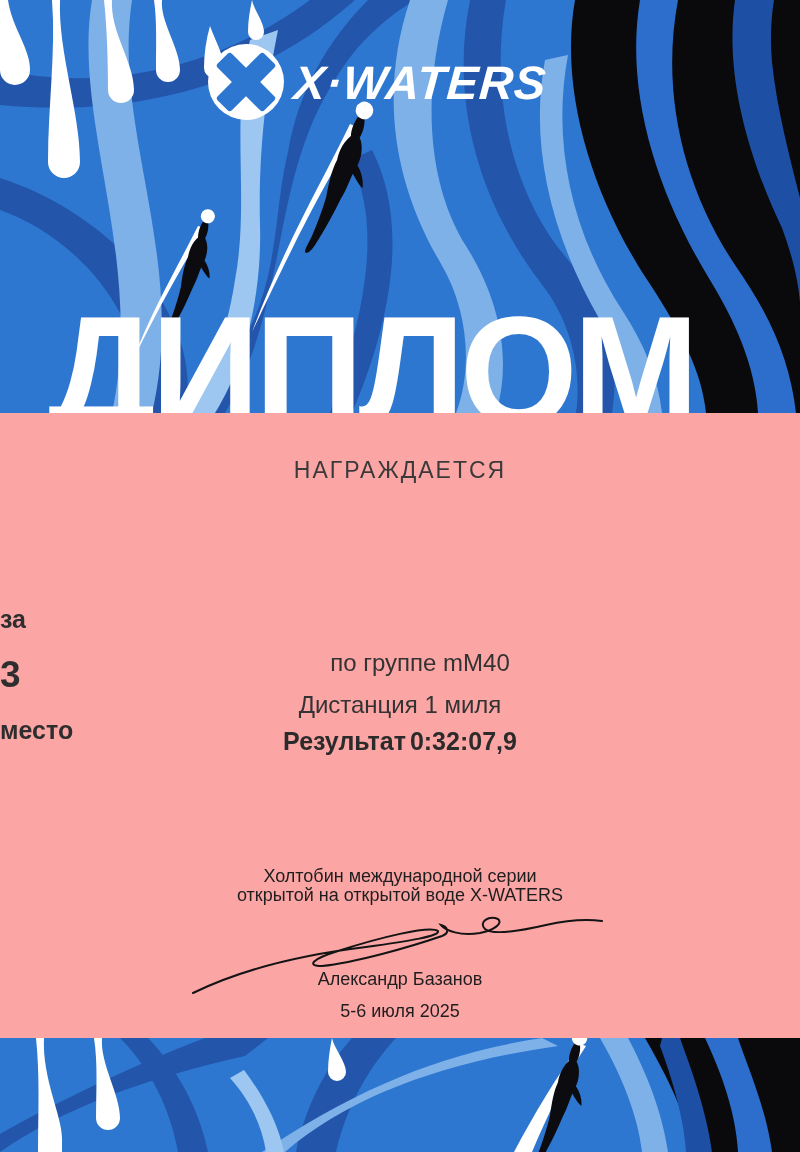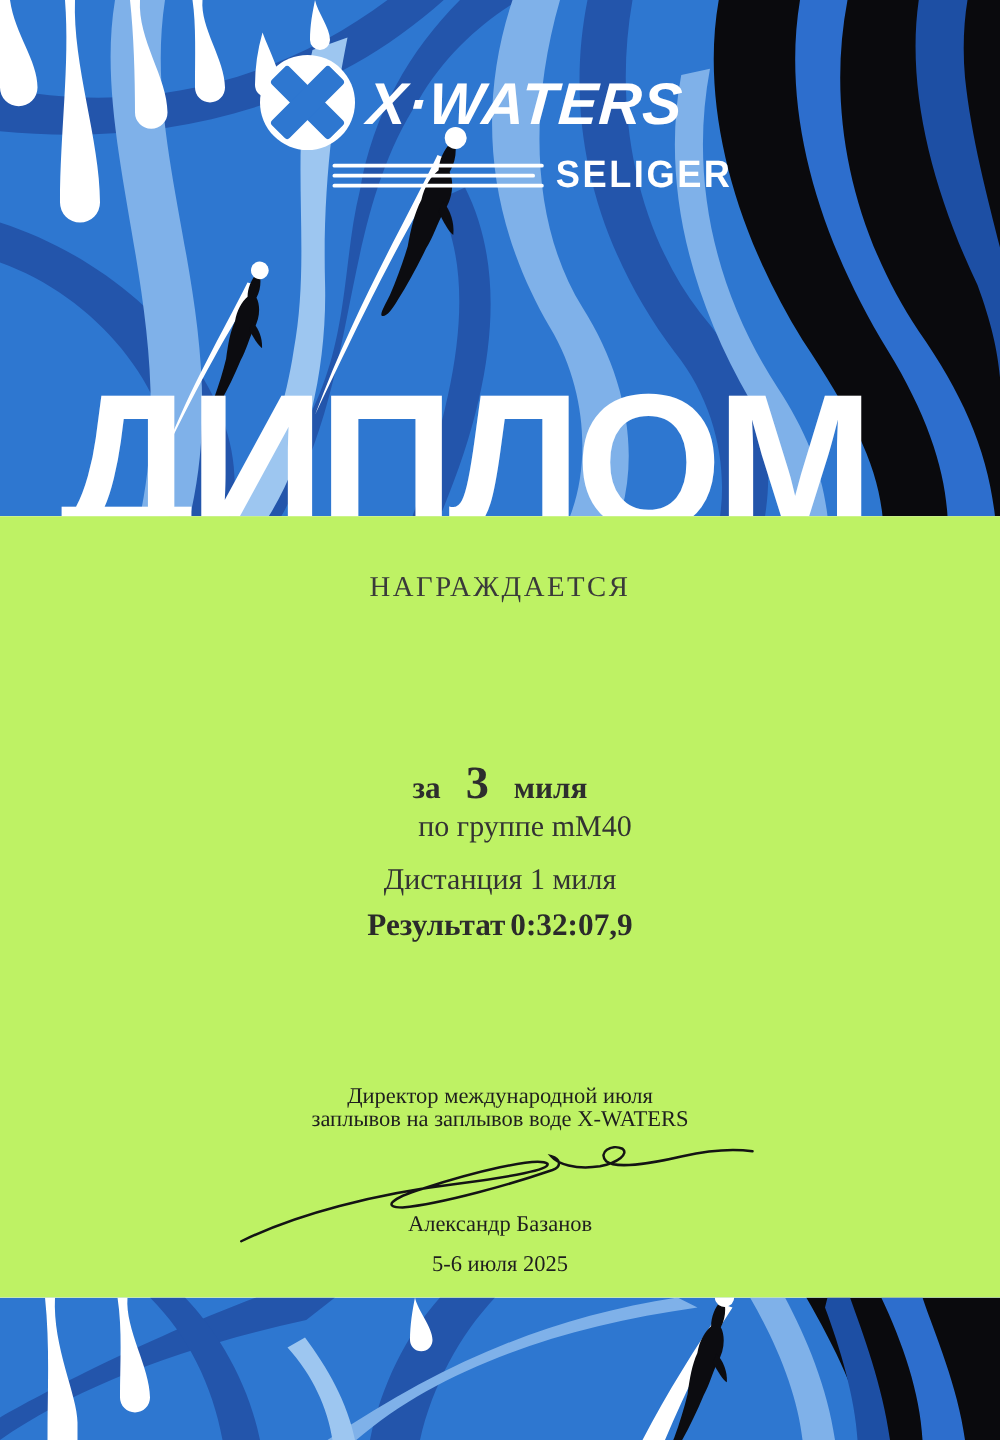--- a/index.html
+++ b/index.html
@@ -29,26 +29,26 @@
   .series-word{
     color:#fff;font-weight:bold;font-size:29px;letter-spacing:2px;
     transform:scaleY(1.05);white-space:nowrap;
   }
   .hero-title{
     position:absolute;left:48px;bottom:-36px;
     color:#fff;font-weight:bold;font-size:156px;letter-spacing:-5px;
     white-space:nowrap;line-height:1;transform:scaleX(0.97);transform-origin:left bottom;
   }
   
-  .content{position:absolute;top:413px;left:0;width:800px;height:625px;background:#bef264;font-family:Liberation Serif, serif;}
+  .content{position:absolute;top:413px;left:0;width:800px;height:625px;background:#fca5a5;}
   .cline{position:absolute;left:0;width:100%;text-align:center;color:#2f2f2f;}
   .award-label{top:44px;font-size:23px;letter-spacing:2px;color:#3a3a3a;}
   .athlete-name{top:102px;font-size:37px;font-weight:bold;color:#343434;letter-spacing:0.5px;}
   .club-line{top:154px;font-size:18px;color:#3c3c3c;}
-  .place-row{top:192px;display:flex;justify-content:center;align-items:baseline;gap:20px;}
+  .place-row{top:192px;display:flex;justify-content:center;align-items:baseline;gap:20px;flex-direction:column;}
   .place-word{font-size:25px;font-weight:bold;color:#2e2e2e;}
   .place-num{font-size:37px;font-weight:bold;color:#2e2e2e;}
   .group-line{top:236px;font-size:24px;color:#333;padding-left:20px;}
   .distance-line{top:278px;font-size:24px;color:#333;}
   .result-row{top:314px;display:flex;justify-content:center;align-items:baseline;gap:4px;}
   .result-label,.result-value{font-size:25px;font-weight:bold;color:#2b2b2b;}
   .director-block{top:454px;font-size:18px;line-height:19px;color:#1e1e1e;}
   .sig-svg{position:absolute;top:492px;left:178px;}
   .director-name{top:556px;font-size:18px;color:#1e1e1e;}
   .event-date{top:588px;font-size:18px;color:#1e1e1e;}
@@ -115,53 +115,45 @@
       <div class="logo-row">
         <svg class="logo-badge" viewBox="0 0 80 80">
           <circle cx="40" cy="40" r="38" fill="#ffffff"></circle>
           <g transform="rotate(45 40 40)">
             <rect x="7" y="30" width="66" height="20" rx="3" fill="#2e77d0"></rect>
             <rect x="30" y="7" width="20" height="66" rx="3" fill="#2e77d0"></rect>
           </g>
         </svg>
         <div class="brand-word">X·WATERS</div>
       </div>
-      <div class="series-row">
-        <div class="speed-lines">
-            <i></i>
-            <i></i>
-            <i></i>
-          </div>
-        <div class="series-word">SELIGER</div>
-      </div>
     </div>
 
     <div class="hero-title">ДИПЛОМ</div>
   </div>
 
   <div class="content">
     <div class="cline award-label">НАГРАЖДАЕТСЯ</div>
 
     <div class="cline place-row">
       <span class="place-word">за</span>
       <span class="place-num">3</span>
-      <span class="place-word">миля</span>
+      <span class="place-word">место</span>
     </div>
 
     <div class="cline group-line">по группе mM40</div>
     <div class="cline distance-line">Дистанция 1 миля</div>
 
     <div class="cline result-row">
       <span class="result-label">Результат</span>
       <span class="result-value">0:32:07,9</span>
     </div>
 
     <div class="cline director-block">
-      <div>Директор международной июля</div>
-      <div>заплывов на заплывов воде X-WATERS</div>
+      <div>Холтобин международной серии</div>
+      <div>открытой на открытой воде X-WATERS</div>
     </div>
 
     <svg class="sig-svg" width="440" height="100" viewBox="0 0 440 100">
       <path d="M15,88 C60,66 122,50 188,42 C232,36 262,31 260,26 C252,20 200,33 160,46 C134,54 128,61 144,61 C176,58 232,42 264,31 C272,28 270,22 263,20 C268,26 282,31 302,28 C317,25 325,18 320,14 C311,10 300,17 307,24 C314,30 342,26 368,20 C390,15 410,14 424,16" fill="none" stroke="#141414" stroke-width="2" stroke-linecap="round"></path>
     </svg>
 
     <div class="cline director-name">Александр Базанов</div>
     <div class="cline event-date">5-6 июля 2025</div>
   </div>
 

